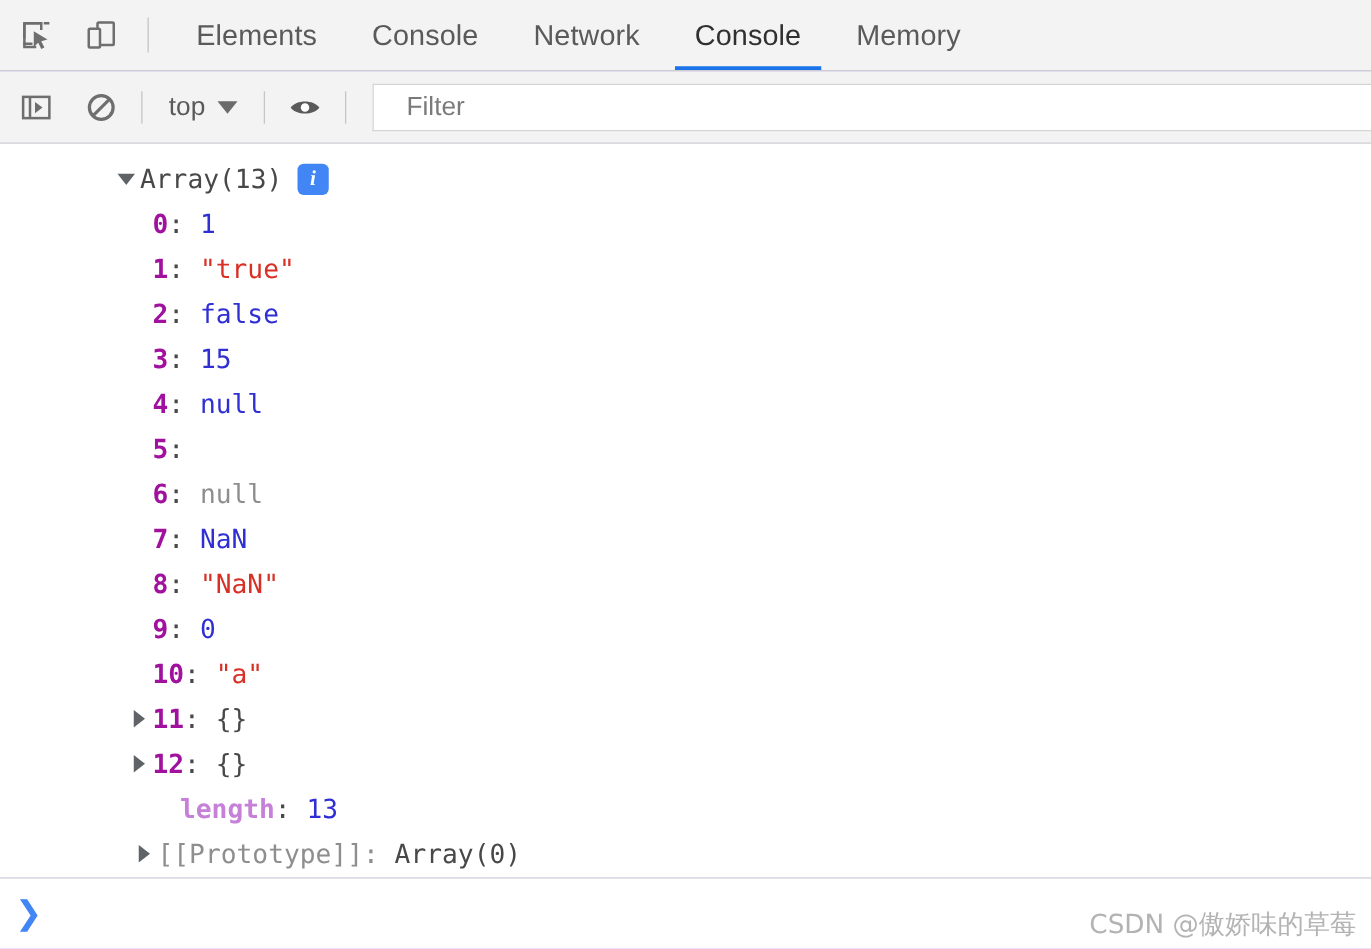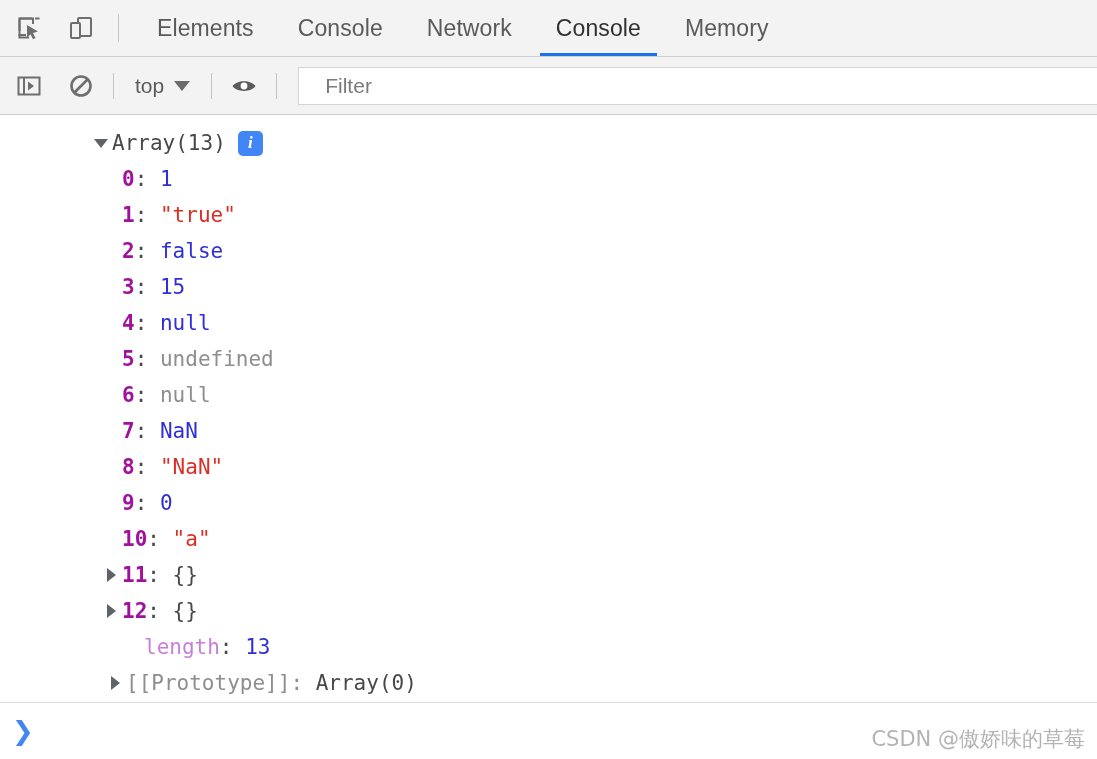--- a/index.html
+++ b/index.html
@@ -188,21 +188,21 @@
   
   .t-head   { color: #48484a; }
   .t-key    { color: #a0119e; font-weight: bold; }
   .t-colon  { color: #48484a; }
   .t-num    { color: #2f2fd4; }
   .t-str    { color: #d93025; }
   .t-bool   { color: #2f2fd4; }
   .t-null   { color: #8e8e8e; text-align: right; }
   .t-undef  { color: #8e8e8e; }
   .t-obj    { color: #48484a; }
-  .t-lenkey { color: #c780d8; font-weight: normal; }
+  .t-lenkey { color: #c780d8; font-weight: bold; }
   .t-proto  { color: #8e8e8e; }
   .t-protov { color: #48484a; }
 
   .infobadge {
     display: inline-flex;
     align-items: center;
     justify-content: center;
     width: 25px;
     height: 25px;
     border-radius: 5px;
@@ -332,21 +332,21 @@
     <div class="crow lvl1">
       <span class="t-key">2</span><span class="t-colon">:</span><span>&nbsp;</span><span class="t-bool">false</span>
     </div>
     <div class="crow lvl1">
       <span class="t-key">3</span><span class="t-colon">:</span><span>&nbsp;</span><span class="t-num">15</span>
     </div>
     <div class="crow lvl1">
       <span class="t-key">4</span><span class="t-colon">:</span><span>&nbsp;</span><span class="t-bool">null</span>
     </div>
     <div class="crow lvl1">
-      <span class="t-key">5</span><span class="t-colon">:</span><span>&nbsp;</span><span class="t-undef">undefined</span>
+      <span class="t-key">5</span><span class="t-colon">:</span><span>&nbsp;</span>
     </div>
     <div class="crow lvl1">
       <span class="t-key">6</span><span class="t-colon">:</span><span>&nbsp;</span><span class="t-null">null</span>
     </div>
     <div class="crow lvl1">
       <span class="t-key">7</span><span class="t-colon">:</span><span>&nbsp;</span><span class="t-num">NaN</span>
     </div>
     <div class="crow lvl1">
       <span class="t-key">8</span><span class="t-colon">:</span><span>&nbsp;</span><span class="t-str">"NaN"</span>
     </div>

